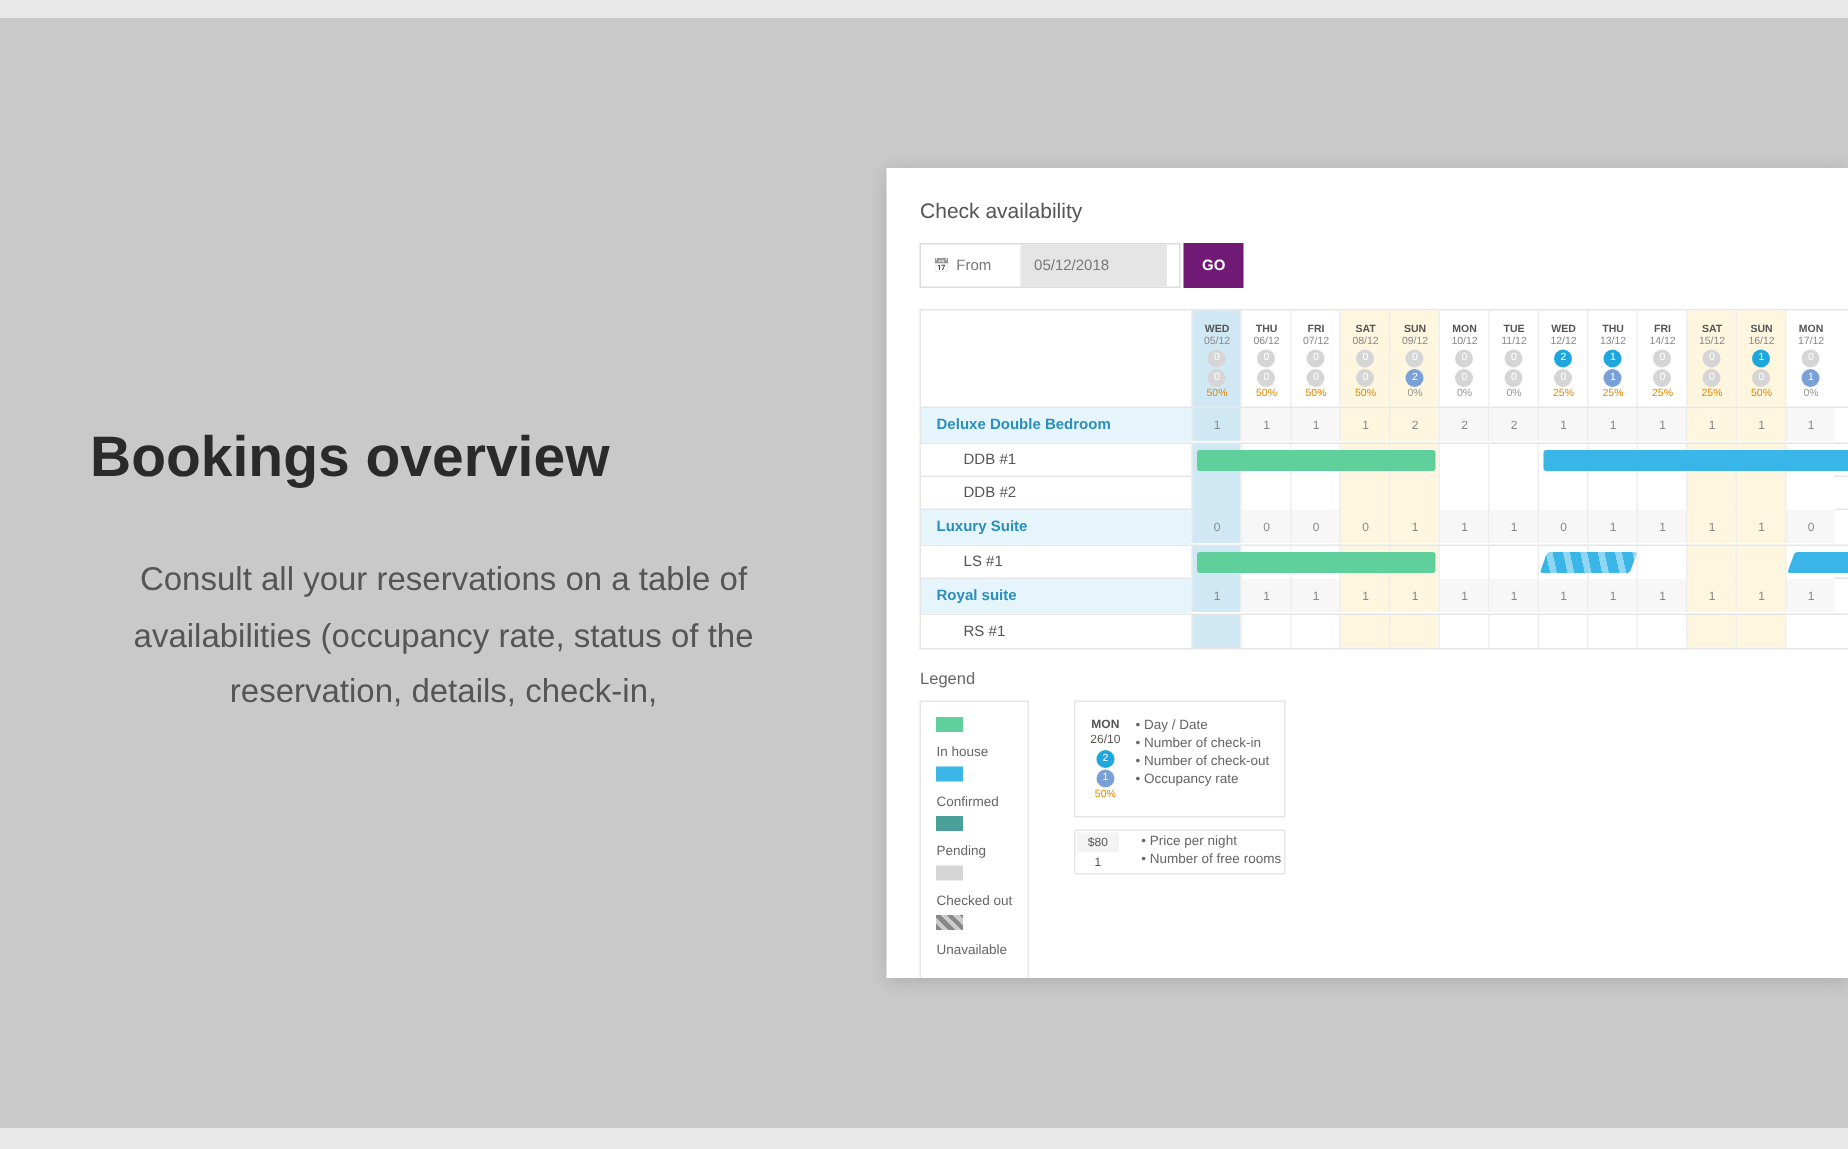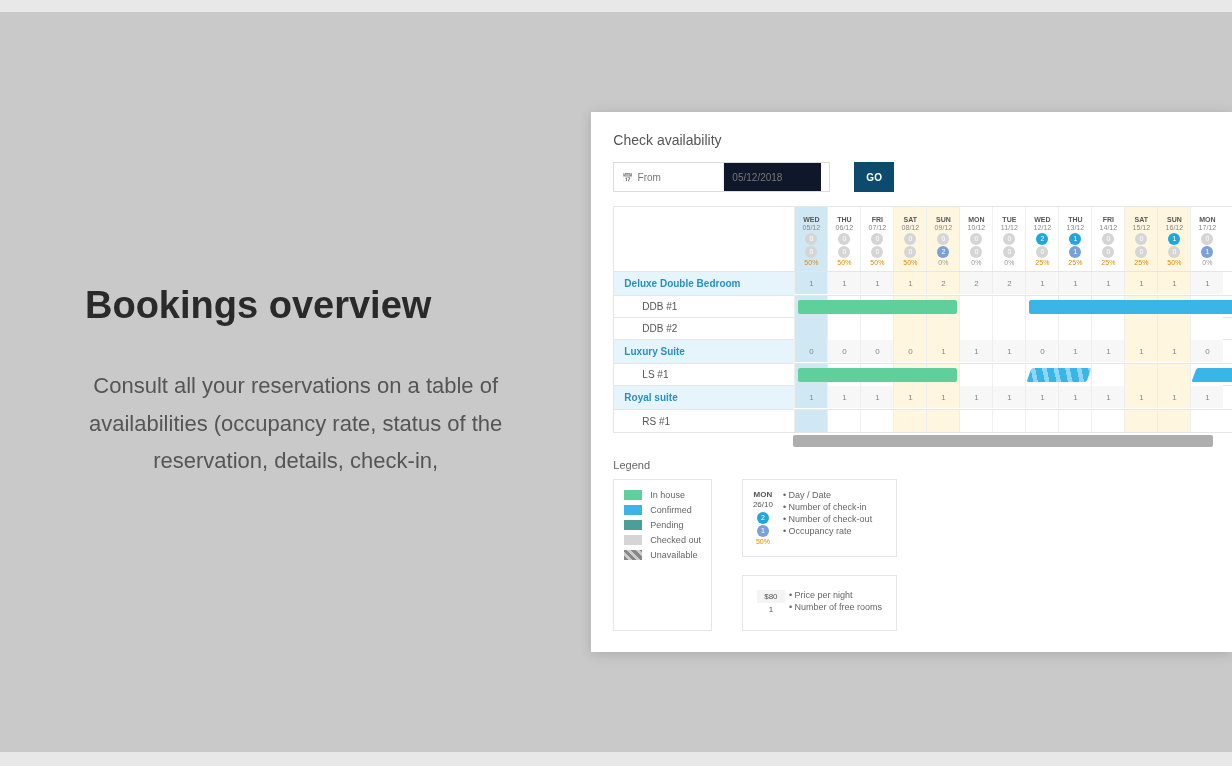--- a/index.html
+++ b/index.html
@@ -1,36 +1,36 @@
 <!DOCTYPE html>
 <html><head>
 <meta charset="utf-8">
 <style>
 * { margin: 0; padding: 0; box-sizing: border-box; font-family: Arial, Helvetica, sans-serif; }
 body { background: #e8e8e8; width: 1232px; height: 766px; overflow: hidden; }
 .hero { background: #c9c9c9; width: 100%; height: 740px; margin-top: 12px; display: flex; align-items: center; }
 .left-col { width: 48%; padding: 0 60px; }
-.heading { font-size: 38px; font-weight: 800; color: #2a2a2a; margin-bottom: 40px; margin-left: 25px; }
+.heading { font-size: 38px; font-weight: 800; color: #2a2a2a; margin-bottom: 40px; }
 .subtitle { font-size: 22px; color: #555; line-height: 1.7; text-align: center; }
 
 .screenshot-wrap { width: 52%; display:flex; align-items:center; }
 .screenshot {
   background: #fff; width: 708px; height: 540px;
   box-shadow: 0 2px 12px rgba(0,0,0,.15);
   padding: 20px 0 0 22px;
   font-size: 10px; color: #666;
   display:flex; flex-direction:column;
   overflow:hidden;
 }
 .panel-title { font-size: 14px; color:#555; margin-bottom: 14px; }
-.date-bar { display:flex; align-items:center; gap:24px; margin-bottom:14px; }
+.date-bar { display:flex; align-items:center; gap:2px; margin-bottom:14px; }
 .date-field { border:1px solid #dcdcdc; height:30px; display:flex; align-items:center; padding:0 8px; background:#fff; font-size:10px; color:#777; }
 .date-label { width:58px; }
-.date-input { width:98px; border-left:1px solid #eee; padding-left:8px; height:100%; display:flex; align-items:center; background:#0f172a;margin-left:43px; }
-.go-btn { background:#0c4a6e; color:#fff; font-size:10px; font-weight:600; height:30px; padding:0 12px; border:none; cursor:pointer; }
+.date-input { width:98px; border-left:1px solid #eee; padding-left:8px; height:100%; display:flex; align-items:center; background:#e5e5e5; }
+.go-btn { background:#701a75; color:#fff; font-size:10px; font-weight:600; height:30px; padding:0 12px; border:none; cursor:pointer; }
 
 .cal-icon::before { content:"📅"; font-size:9px; margin-right:4px; filter:grayscale(1); opacity:.7; }
 
 .table { border:1px solid #e6e6e6; border-right:none; display:flex; flex-direction:column; flex-shrink:0; width:640px;}
 .row { display:flex; border-bottom:1px solid #e6e6e6; }
 .row:last-child { border-bottom:none; }
 .name-cell { width:180px; flex-shrink:0; padding:6px 10px; font-size:10px; color:#555; display:flex; align-items:center; }
 .name-cell.cat { background:#e6f5fb; font-weight:600; color:#2a8fbd; font-size:10px;}
 .room-indent { padding-left:28px; }
 .header-row .name-cell { height:64px; }
@@ -62,30 +62,30 @@
 .bar.green { background:#5fcf9b; }
 .bar.blue { background:#39b5e8; }
 .bar.blue.slash { background:repeating-linear-gradient(60deg,#39b5e8 0 6px,#8fd6f2 6px 10px); }
 .par { transform:skewX(-20deg); }
 
 .scroll-hint { height:12px; background:#aeaeae; margin-left:180px; margin-top:2px; width:420px; border-radius:2px;}
 
 .legend-title { font-size:11px; color:#666; margin:12px 0 8px 0;}
 .legend-wrap { display:flex; gap:30px;}
 .legend-col { border:1px solid #e6e6e6; padding:10px; font-size:9px; color:#666;}
-.leg-item { display:flex; align-items:flex-start; gap:8px; margin-bottom:5px;}
+.leg-item { display:flex; align-items:flex-start; gap:8px; margin-bottom:5px;flex-direction:column;}
 .leg-sw { width:18px; height:10px; }
 .leg-sw.green{background:#5fcf9b;} .leg-sw.blue{background:#39b5e8;} .leg-sw.teal{background:#4aa099;}
 .leg-sw.grey{background:#d5d5d5;} .leg-sw.hatch{background:repeating-linear-gradient(45deg,#888 0 3px,#ccc 3px 6px);}
 .legend-col2 { border:1px solid #e6e6e6; padding:10px; font-size:9px; color:#666; display:flex; gap:10px;}
 .leg-head-mini { text-align:center; font-size:8px; color:#555; line-height:1.3;}
 .leg-head-mini .badge{margin-top:1px;}
 .leg-texts div { margin-bottom:2px;}
 .leg-texts div::before { content:"• "; }
-.legend-col3 { border:1px solid #e6e6e6; padding:14px; font-size:9px; color:#666; display:flex; gap:4px; margin-top:18px;}
+.legend-col3 { border:1px solid #e6e6e6; padding:1px; font-size:9px; color:#666; display:flex; gap:15px; margin-top:8px;}
 .mini-cell { width:28px; text-align:center; background:#f4f4f4; padding:2px 0; font-size:8px; color:#555;}
 </style>
 </head>
 <body>
 
 <div class="hero">
   <div class="left-col">
     <h1 class="heading">Bookings overview</h1>
     <p class="subtitle">Consult all your reservations on a table of availabilities (occupancy rate, status of the reservation, details, check-in,</p>
   </div>

